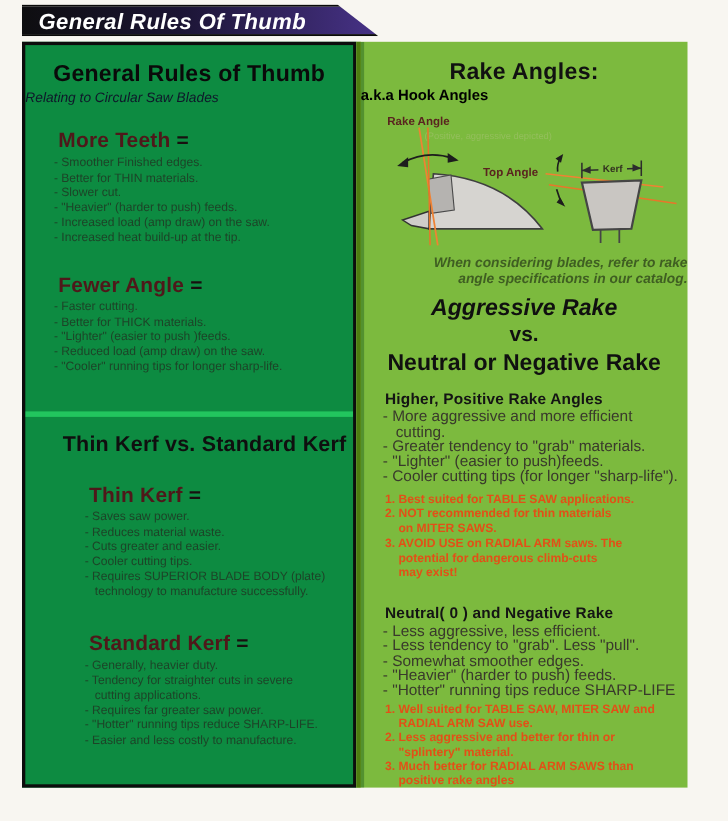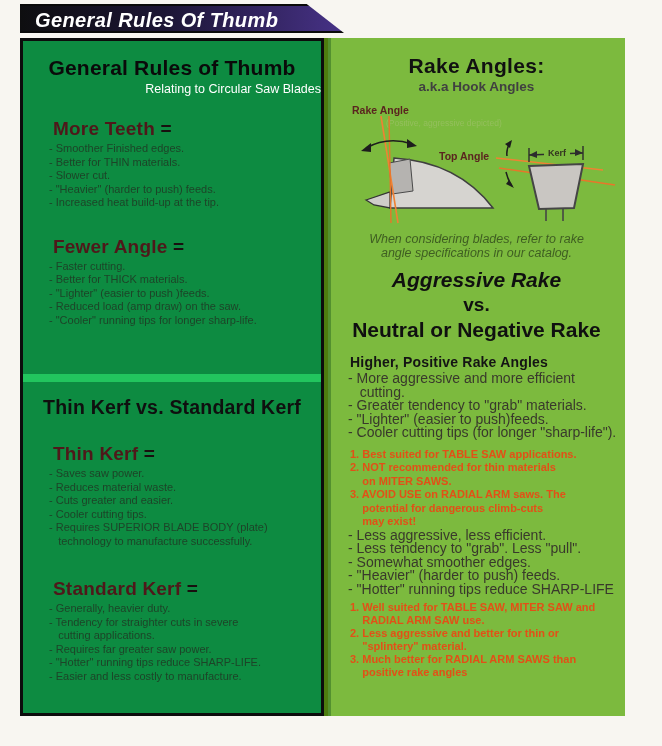--- a/index.html
+++ b/index.html
@@ -37,34 +37,34 @@
     position:absolute; left:324px; top:38px;
     width:301px; height:678px;
     background:#7cba3e;
     border-left:4px solid #4d7c0f;
     box-shadow:inset 3px 0 0 rgba(10,70,20,0.35);
     box-sizing:border-box;
     overflow:hidden;
   }
 
   .panel-top { height:333px; overflow:hidden; }
-  .panel-bottom { height:339px; border-top:8px solid #22c55e; overflow:hidden; }
+  .panel-bottom { height:339px; border-top:5px solid #22c55e; overflow:hidden;padding-left:28px; }
 
   
   .lp-title {
     text-align:center; font-weight:bold; color:#0a0a0a;
     font-size:21px; margin-top:15px; letter-spacing:0.2px;
   }
   .lp-title2 {
     text-align:center; font-weight:bold; color:#0f0f0f;
     font-size:19.5px; margin-top:14px; letter-spacing:0.2px;
   }
   .lp-sub {
-    text-align:right; 
-    font-size:12.5px; color:#ffffff; margin-top:2px;
+    text-align:left; font-style:italic;
+    font-size:12.5px; color:#0f172a; margin-top:2px;
   }
   .sec-heading {
     margin:22px 0 2px 30px;
     font-weight:bold; font-size:19px; color:#4f181a;
     letter-spacing:0.2px;
   }
   .sec-heading .eq { color:#18100f; }
   .dash-list {
     margin-left:26px; margin-right:8px;
     font-size:11px; line-height:13.5px;
@@ -73,28 +73,29 @@
   .panel-bottom .sec-heading { margin-top:24px; }
   .mt-big { margin-top:26px !important; }
   .mt-std { margin-top:30px !important; }
 
   
   .rp-title {
     text-align:center; font-weight:bold; color:#111111;
     font-size:21px; margin-top:16px; letter-spacing:0.3px;
   }
   .rp-sub {
-    text-align:center; font-weight:bold; color:#404040;
+    text-align:left; font-weight:bold; color:#000000;
     font-size:13.5px; margin-top:1px;
   }
   .diagram { display:block; margin-top:2px; }
   .catalog-note {
-    text-align:center; font-style:italic;
+    text-align:right; font-style:italic;
     font-size:12.5px; line-height:14px; color:#3f5e22;
     margin-top:2px;
+    font-weight:bold;
   }
   .vs-head { text-align:center; font-weight:bold; color:#101010; }
   .vs-1 { font-size:21px; margin-top:8px;font-style:italic; }
   .vs-2 { font-size:19px; margin-top:2px; }
   .vs-3 { font-size:21px; margin-top:2px; }
   .rp-sec-heading {
     margin:12px 0 2px 22px;
     font-weight:bold; font-size:14px; color:#141414;
     letter-spacing:0.2px;
   }
@@ -125,21 +126,21 @@
 <div class="col-left">
 
   <div class="panel-top">
     <div class="lp-title">General Rules of Thumb</div>
     <div class="lp-sub">Relating to Circular Saw Blades</div>
 
     <div class="sec-heading">
       <span>More Teeth</span>
       <span class="eq">=</span>
     </div>
-    <div class="dash-list"><div>- Smoother Finished edges.</div><div>- Better for THIN materials.</div><div>- Slower cut.</div><div>- "Heavier" (harder to push) feeds.</div><div>- Increased heat build-up at the tip.</div></div>
+    <div class="dash-list"><div>- Smoother Finished edges.</div><div>- Better for THIN materials.</div><div>- Slower cut.</div><div>- "Heavier" (harder to push) feeds.</div><div>- Increased load (amp draw) on the saw.</div><div>- Increased heat build-up at the tip.</div></div>
 
     <div class="sec-heading mt-big">
       <span>Fewer Angle</span>
       <span class="eq">=</span>
     </div>
     <div class="dash-list"><div>- Faster cutting.</div><div>- Better for THICK materials.</div><div>- "Lighter" (easier to push )feeds.</div><div>- Reduced load (amp draw) on the saw.</div><div>- "Cooler" running tips for longer sharp-life.</div></div>
   </div>
 
   <div class="panel-bottom">
     <div class="lp-title2">Thin Kerf vs. Standard Kerf</div>
@@ -208,15 +209,16 @@
   </div>
 
   <div class="vs-head vs-1">Aggressive Rake</div>
   <div class="vs-head vs-2">vs.</div>
   <div class="vs-head vs-3">Neutral or Negative Rake</div>
 
   <div class="rp-sec-heading">Higher, Positive Rake Angles</div>
   <div class="rp-dash-list"><div>- More aggressive and more efficient</div><div>   cutting.</div><div>- Greater tendency to "grab" materials.</div><div>- "Lighter" (easier to push)feeds.</div><div>- Cooler cutting tips (for longer "sharp-life").</div></div>
   <div class="orange-list"><div>1. Best suited for TABLE SAW applications.</div><div>2. NOT recommended for thin materials</div><div>    on MITER SAWS.</div><div>3. AVOID USE on RADIAL ARM saws. The</div><div>    potential for dangerous climb-cuts</div><div>    may exist!</div></div>
 
+  <div class="rp-sec-heading second">Neutral( 0 ) and Negative Rake</div>
   <div class="rp-dash-list"><div>- Less aggressive, less efficient.</div><div>- Less tendency to "grab". Less "pull".</div><div>- Somewhat smoother edges.</div><div>- "Heavier" (harder to push) feeds.</div><div>- "Hotter" running tips reduce SHARP-LIFE</div></div>
   <div class="orange-list second"><div>1. Well suited for TABLE SAW, MITER SAW and</div><div>    RADIAL ARM SAW use.</div><div>2. Less aggressive and better for thin or</div><div>    "splintery" material.</div><div>3. Much better for RADIAL ARM SAWS than</div><div>    positive rake angles</div></div>
 </div>
 
 </body></html>

